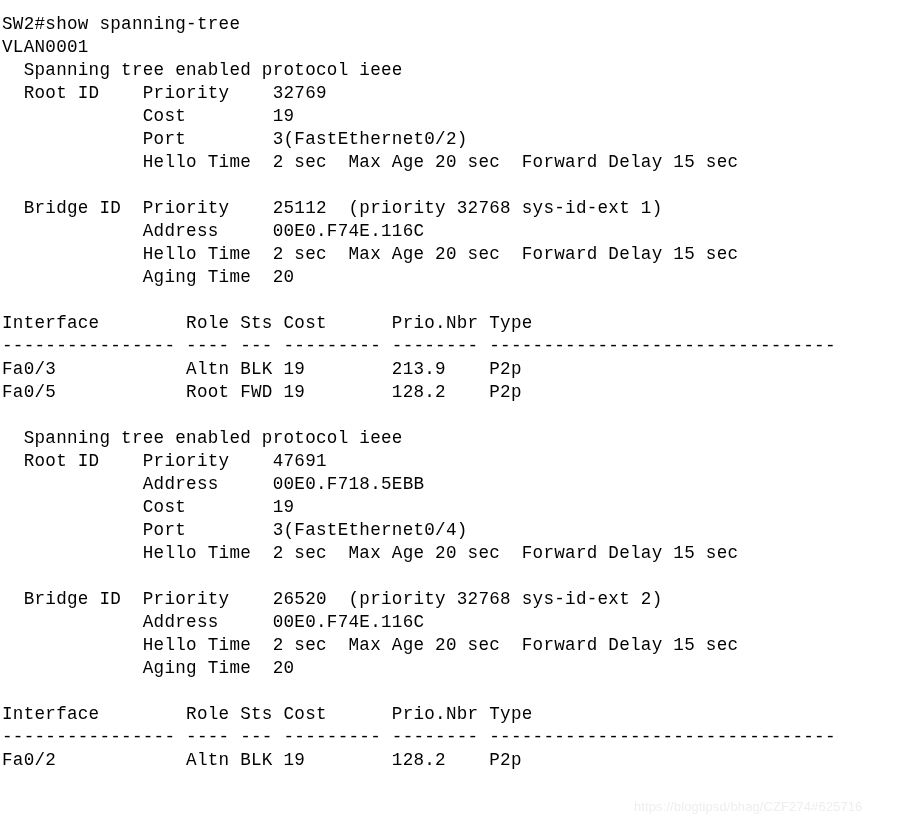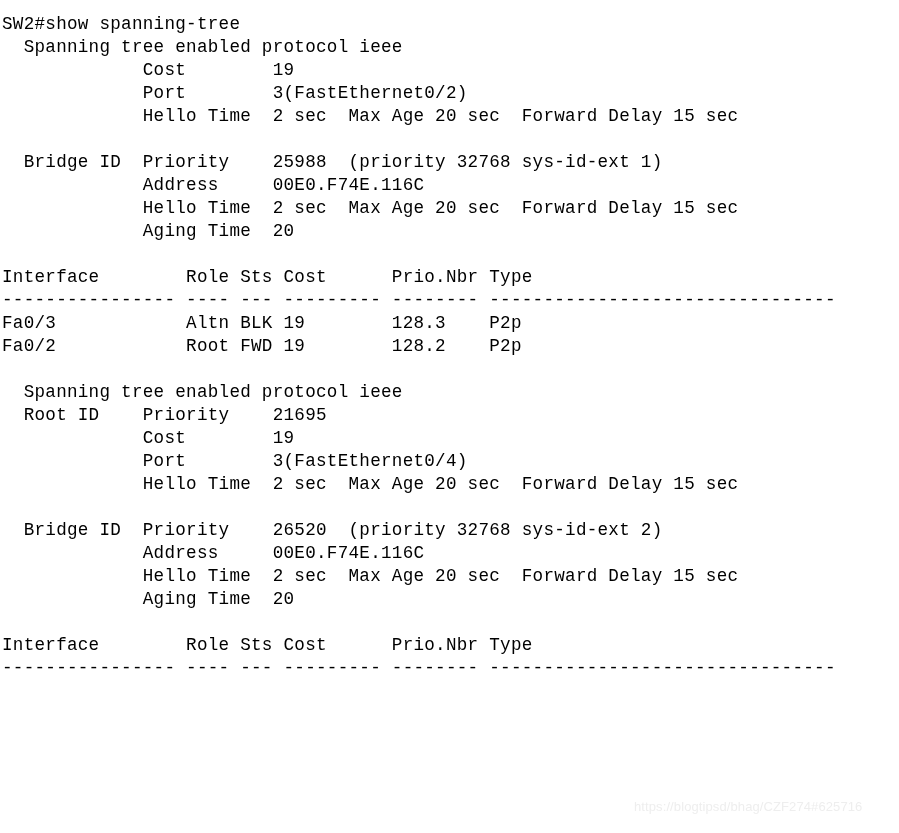--- a/index.html
+++ b/index.html
@@ -53,43 +53,47 @@
     white-space: pre;
     pointer-events: none;
     user-select: none;
   }
 </style>
 </head>
 <body>
 
 <div id="terminal">
   <div class="line">SW2#show spanning-tree</div>
+  <div class="line">VLAN0001</div>
   <div class="line">  Spanning tree enabled protocol ieee</div>
+  <div class="line">  Root ID    Priority    32769</div>
   <div class="line">             Cost        19</div>
   <div class="line">             Port        3(FastEthernet0/2)</div>
   <div class="line">             Hello Time  2 sec  Max Age 20 sec  Forward Delay 15 sec</div>
   <div class="line blank"></div>
-  <div class="line">  Bridge ID  Priority    25988  (priority 32768 sys-id-ext 1)</div>
+  <div class="line">  Bridge ID  Priority    25112  (priority 32768 sys-id-ext 1)</div>
   <div class="line">             Address     00E0.F74E.116C</div>
   <div class="line">             Hello Time  2 sec  Max Age 20 sec  Forward Delay 15 sec</div>
   <div class="line">             Aging Time  20</div>
   <div class="line blank"></div>
   <div class="line">Interface        Role Sts Cost      Prio.Nbr Type</div>
   <div class="line">---------------- ---- --- --------- -------- --------------------------------</div>
-  <div class="line">Fa0/3            Altn BLK 19        128.3    P2p</div>
-  <div class="line">Fa0/2            Root FWD 19        128.2    P2p</div>
+  <div class="line">Fa0/3            Altn BLK 19        213.9    P2p</div>
+  <div class="line">Fa0/5            Root FWD 19        128.2    P2p</div>
   <div class="line blank"></div>
   <div class="line">  Spanning tree enabled protocol ieee</div>
-  <div class="line">  Root ID    Priority    21695</div>
+  <div class="line">  Root ID    Priority    47691</div>
+  <div class="line">             Address     00E0.F718.5EBB</div>
   <div class="line">             Cost        19</div>
   <div class="line">             Port        3(FastEthernet0/4)</div>
   <div class="line">             Hello Time  2 sec  Max Age 20 sec  Forward Delay 15 sec</div>
   <div class="line blank"></div>
   <div class="line">  Bridge ID  Priority    26520  (priority 32768 sys-id-ext 2)</div>
   <div class="line">             Address     00E0.F74E.116C</div>
   <div class="line">             Hello Time  2 sec  Max Age 20 sec  Forward Delay 15 sec</div>
   <div class="line">             Aging Time  20</div>
   <div class="line blank"></div>
   <div class="line">Interface        Role Sts Cost      Prio.Nbr Type</div>
   <div class="line">---------------- ---- --- --------- -------- --------------------------------</div>
+  <div class="line">Fa0/2            Altn BLK 19        128.2    P2p</div>
 </div>
 
 <div id="watermark">https://blogtipsd/bhag/CZF274#625716</div>
 
 </body></html>

